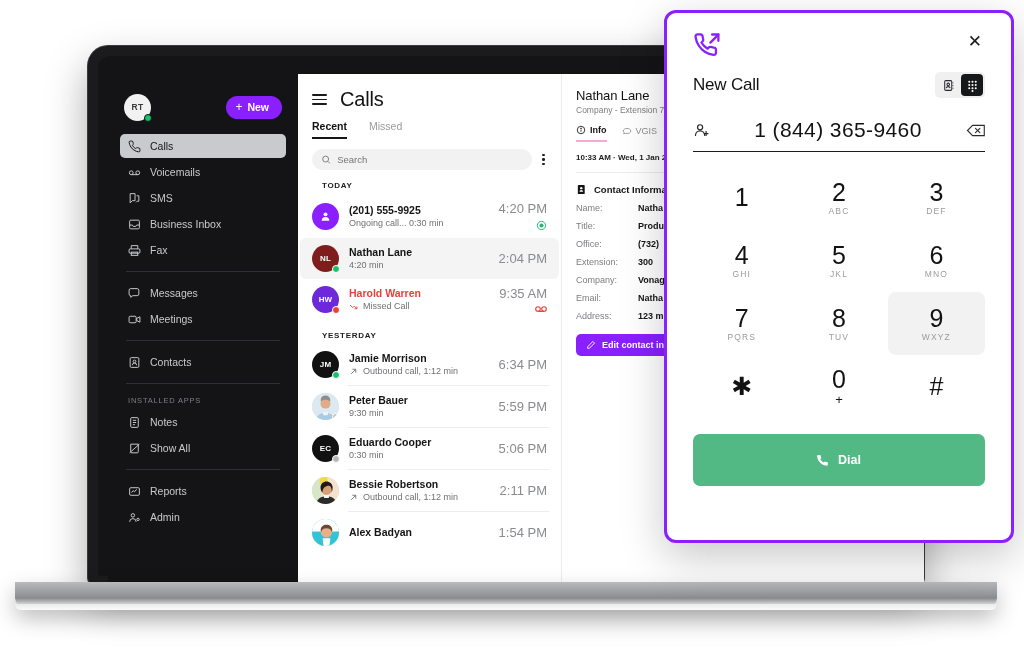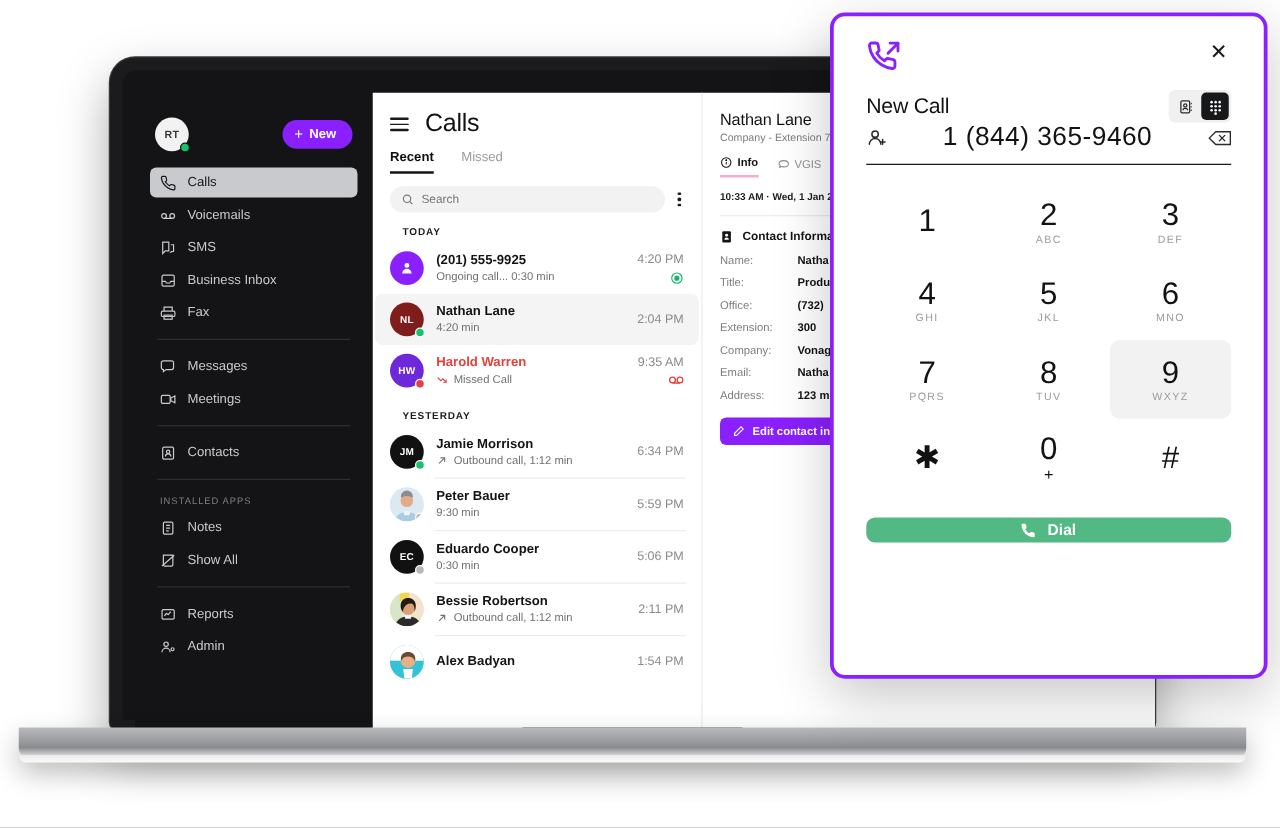--- a/index.html
+++ b/index.html
@@ -124,21 +124,21 @@
   .call-row.sel { background:#f4f4f5; }
   .av { width:27px; height:27px; border-radius:50%; flex:0 0 27px; position:relative;
         display:flex; align-items:center; justify-content:center;
         font-size:8px; font-weight:700; color:#fff; letter-spacing:.2px; }
   .av .dot { position:absolute; right:-1px; bottom:-1px; width:8px; height:8px; border-radius:50%; border:1.5px solid #fff; }
   .call-body { flex:1; min-width:0; }
   .call-name { font-size:10.5px; font-weight:700; color:#141414; line-height:1.35; }
   .call-name.missed { color:#e8403a; }
   .call-sub { font-size:9px; color:#6f7073; line-height:1.4; display:flex; align-items:center; gap:5px; }
   .call-right { display:flex; flex-direction:column; align-items:flex-end; gap:4px; flex:0 0 auto; }
-  .call-time { font-size:10px; color:#8a8b8e; white-space:nowrap; }
+  .call-time { font-size:13px; color:#8a8b8e; white-space:nowrap; }
   .row-div { height:1px; background:#ededee; margin: 0 12px 0 50px; }
 
   
   .detail-col { flex:1; border-left:1px solid #ececed; padding: 14px 14px 0 14px; min-width:0; }
   .d-name { font-size:13px; color:#121212; font-weight:400; letter-spacing:-.1px; }
   .d-sub { font-size:8.5px; color:#7c7d80; margin-top:2px; white-space:nowrap; }
   .d-tabs { display:flex; gap:15px; margin-top:10px; }
   .d-tab { display:flex; align-items:center; gap:4px; font-size:9px; color:#8d8e91; padding-bottom:5px; cursor:pointer; white-space:nowrap; }
   .d-tab.active { color:#141414; font-weight:700; border-bottom:2px solid #f9a8d4; }
   .d-stamp { font-size:8px; font-weight:700; color:#1d1d1d; margin-top:11px; white-space:nowrap; }
@@ -164,35 +164,35 @@
   .m-close { font-size:17px; color:#1b1b1b; line-height:1; cursor:pointer; font-weight:300; padding:2px 3px; }
   .m-title-row { display:flex; align-items:center; justify-content:space-between; margin-top:12px; }
   .m-title { font-size:17px; color:#121212; letter-spacing:-.2px; }
   .seg { display:flex; background:#f0f0f1; border-radius:5px; padding:2px; gap:2px; }
   .seg-btn {
     width:22px; height:22px; border-radius:4px; display:flex; align-items:center; justify-content:center;
     cursor:pointer;
   }
   .seg-btn.on { background:#17181a; }
   .num-row {
-    display:flex; align-items:center; gap:10px; 
+    display:flex; align-items:center; gap:10px; margin-top:20px;
     border-bottom:1.5px solid #1c1c1c; padding-bottom:9px;
   }
   .num-val { flex:1; text-align:center; font-size:21px; color:#121212; letter-spacing:.4px; }
   .pad { display:grid; grid-template-columns:repeat(3,1fr); margin-top:14px; }
   .key {
     height:63px; display:flex; flex-direction:column; align-items:center; justify-content:center;
     border-radius:8px; cursor:pointer; gap:1px;
   }
   .key.hover { background:#f2f2f3; }
   .key .d { font-size:25px; color:#121212; line-height:1; font-weight:400; }
   .key .l { font-size:8.5px; color:#9a9b9e; letter-spacing:1.1px; }
   .key .plus { font-size:13px; color:#121212; line-height:1; }
   .btn-dial {
-    width:100%; height:20px; margin-top:16px; background:#52b884; color:#fff;
+    width:100%; height:52px; margin-top:16px; background:#52b884; color:#fff;
     border:none; border-radius:7px; font-size:12.5px; font-weight:700; cursor:pointer;
     display:flex; align-items:center; justify-content:center; gap:8px;
     font-family:"Liberation Sans", sans-serif;
   }
 </style>
 </head>
 <body>
 
 <div id="stage">
 

